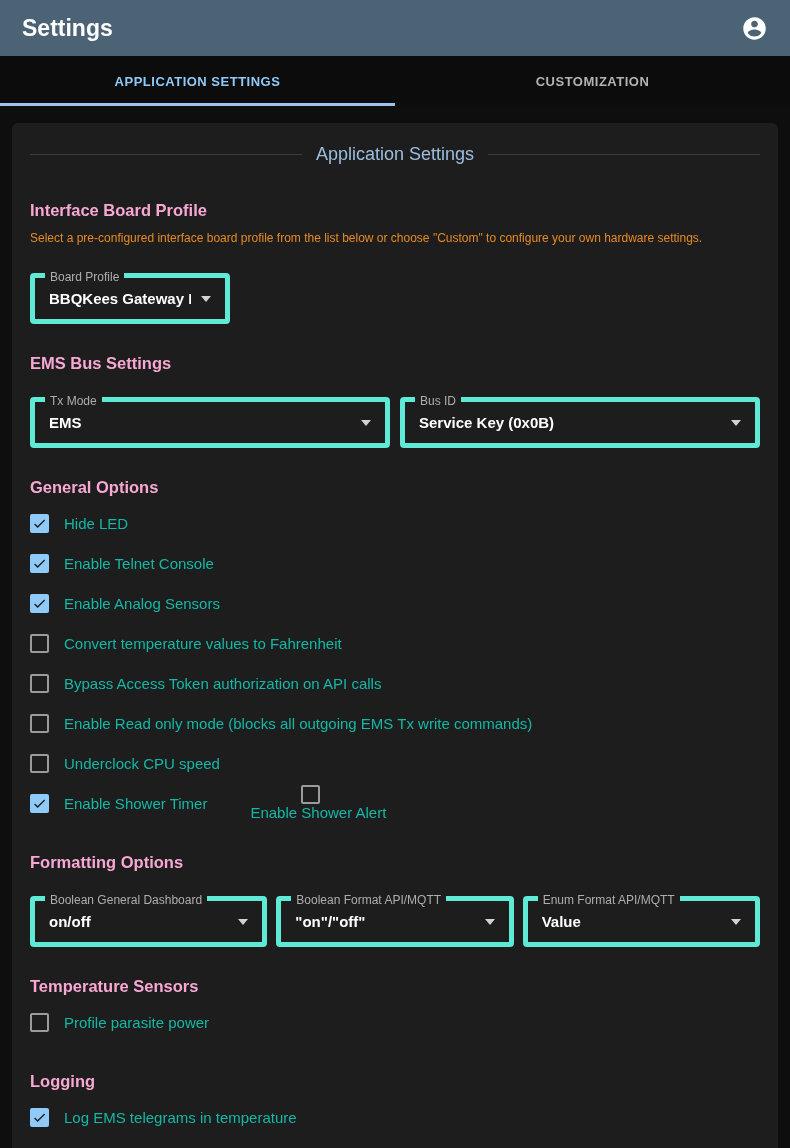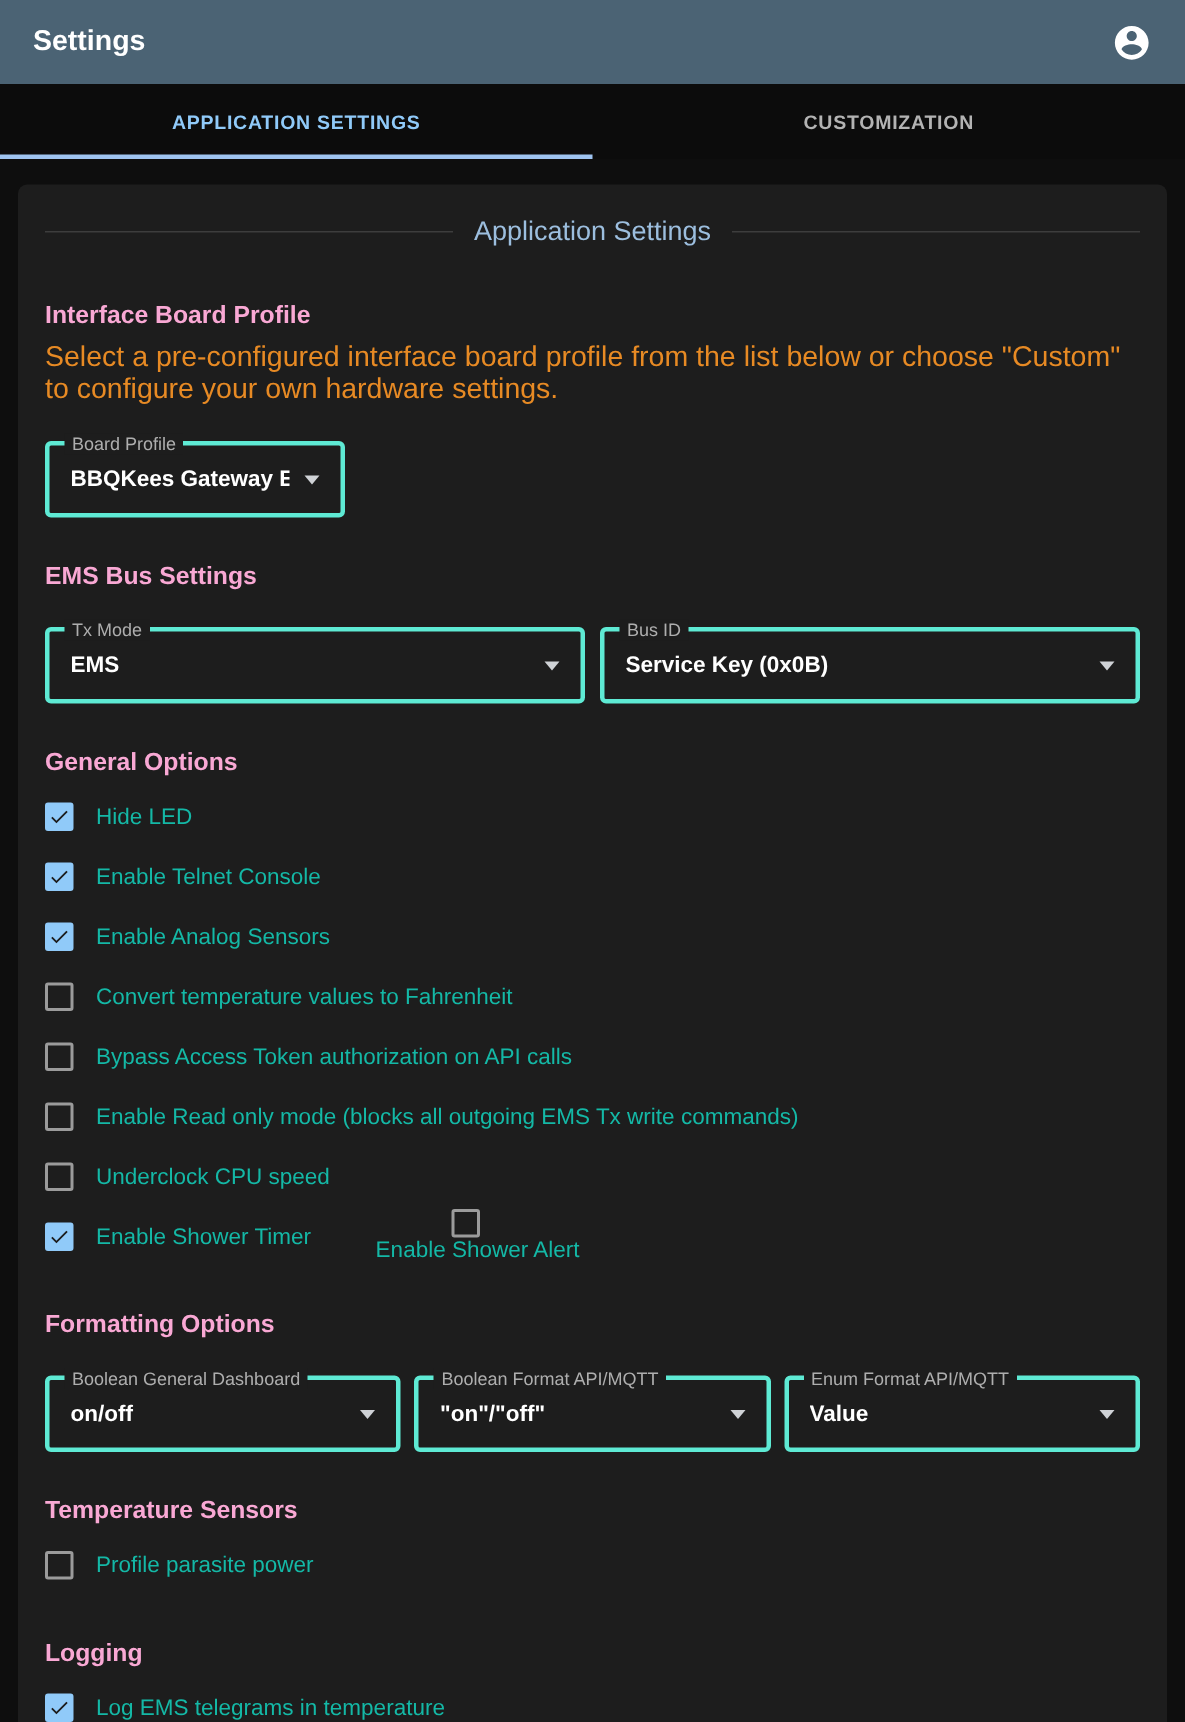--- a/index.html
+++ b/index.html
@@ -12,21 +12,21 @@
   }
   
   .appbar {
     height: 56px;
     background: #4b6374;
     display: flex;
     align-items: center;
     padding: 0 22px;
   }
   .appbar-title {
-    font-size: 19px;
+    font-size: 23px;
     font-weight: 700;
     color: #ffffff;
     flex: 1;
   }
   .account-icon { width: 27px; height: 27px; display: block; cursor: pointer; }
   
   .tabbar {
     height: 50px;
     background: #0c0c0c;
     display: flex;
@@ -74,30 +74,30 @@
   }
   .section-heading {
     margin-top: 30px;
     font-size: 16.5px;
     font-weight: 700;
     color: #f9a8d4;
   }
   .section-heading.first { margin-top: 36px; }
   .warn-text {
     margin-top: 8px;
-    font-size: 19px;
+    font-size: 12px;
     line-height: 21px;
     color: #e78a24;
     max-width: 730px;
   }
   
   .select-field {
     position: relative;
     height: 51px;
-    border: 3px solid #5eead4;
+    border: 5px solid #5eead4;
     border-radius: 4px;
     display: flex;
     align-items: center;
     padding: 0 14px;
     cursor: pointer;
     background: transparent;
   }
   .field-label {
     position: absolute;
     top: -8px;

